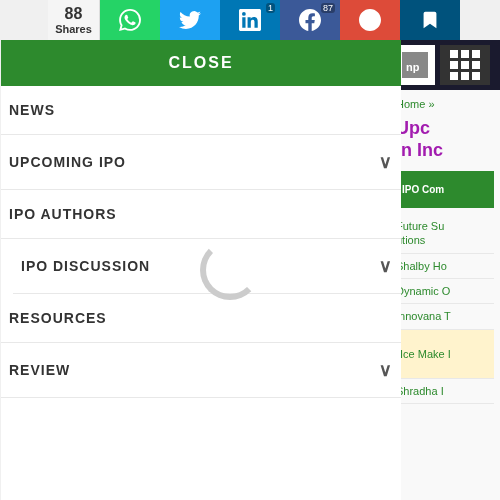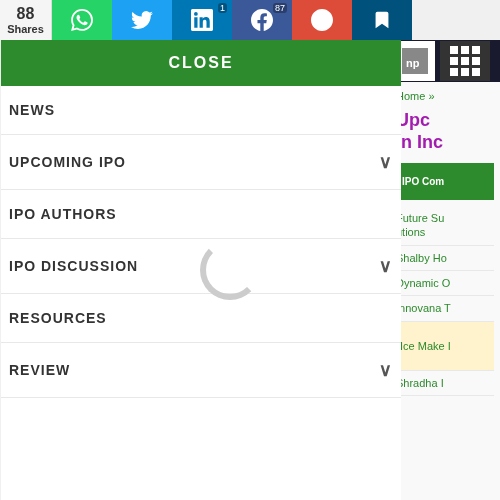--- a/index.html
+++ b/index.html
@@ -23,20 +23,21 @@
       background: #f5f5f5;
       display: flex;
       flex-direction: column;
       align-items: center;
       justify-content: center;
       width: 52px;
       font-size: 11px;
       font-weight: bold;
       color: #333;
       border-right: 1px solid #ddd;
+      margin-left: 48px;
     }
     .share-count .count { font-size: 16px; font-weight: bold; }
     .share-btn {
       display: flex;
       align-items: center;
       justify-content: center;
       width: 60px;
       color: white;
       font-size: 20px;
       cursor: pointer;
@@ -137,21 +138,21 @@
       height: 460px;
       background: #f9f9f9;
       overflow: hidden;
     }
 
     
     .np-logo-area {
       display: flex;
       align-items: center;
       background: #1a1a2e;
-      height: 42px;
+      height: 50px;
     }
     .np-icon {
       width: 40px;
       height: 40px;
       background: white;
       margin: 5px;
       display: flex;
       align-items: center;
       justify-content: center;
       font-size: 9px;
@@ -271,21 +272,21 @@
     <div class="nav-item">
       <span>NEWS</span>
     </div>
     <div class="nav-item">
       <span>UPCOMING IPO</span>
       <span class="chevron">∨</span>
     </div>
     <div class="nav-item">
       <span>IPO AUTHORS</span>
     </div>
-    <div class="nav-item" style="position:relative;">
+    <div class="nav-item" style="position:relative;margin-left:12px;">
       <span>IPO DISCUSSION</span>
       <span class="chevron">∨</span>
     </div>
     <div class="nav-item">
       <span>RESOURCES</span>
     </div>
     <div class="nav-item">
       <span>REVIEW</span>
       <span class="chevron">∨</span>
     </div>

